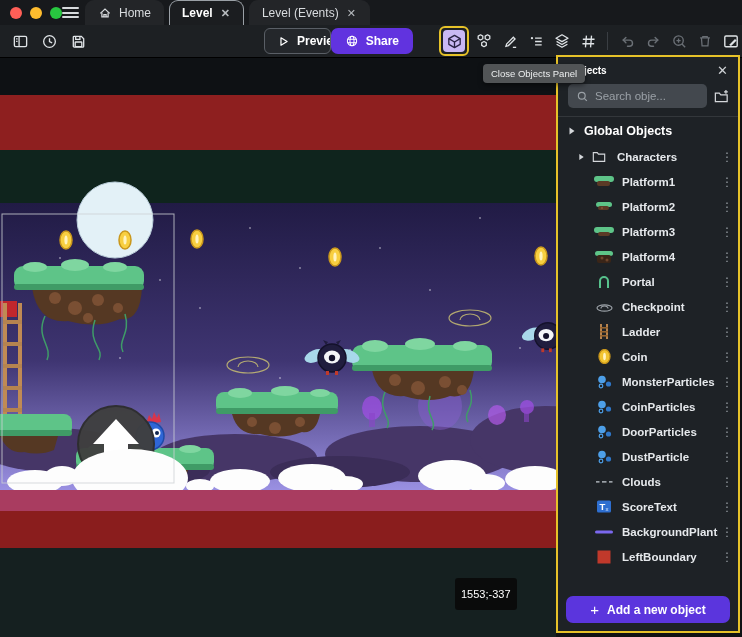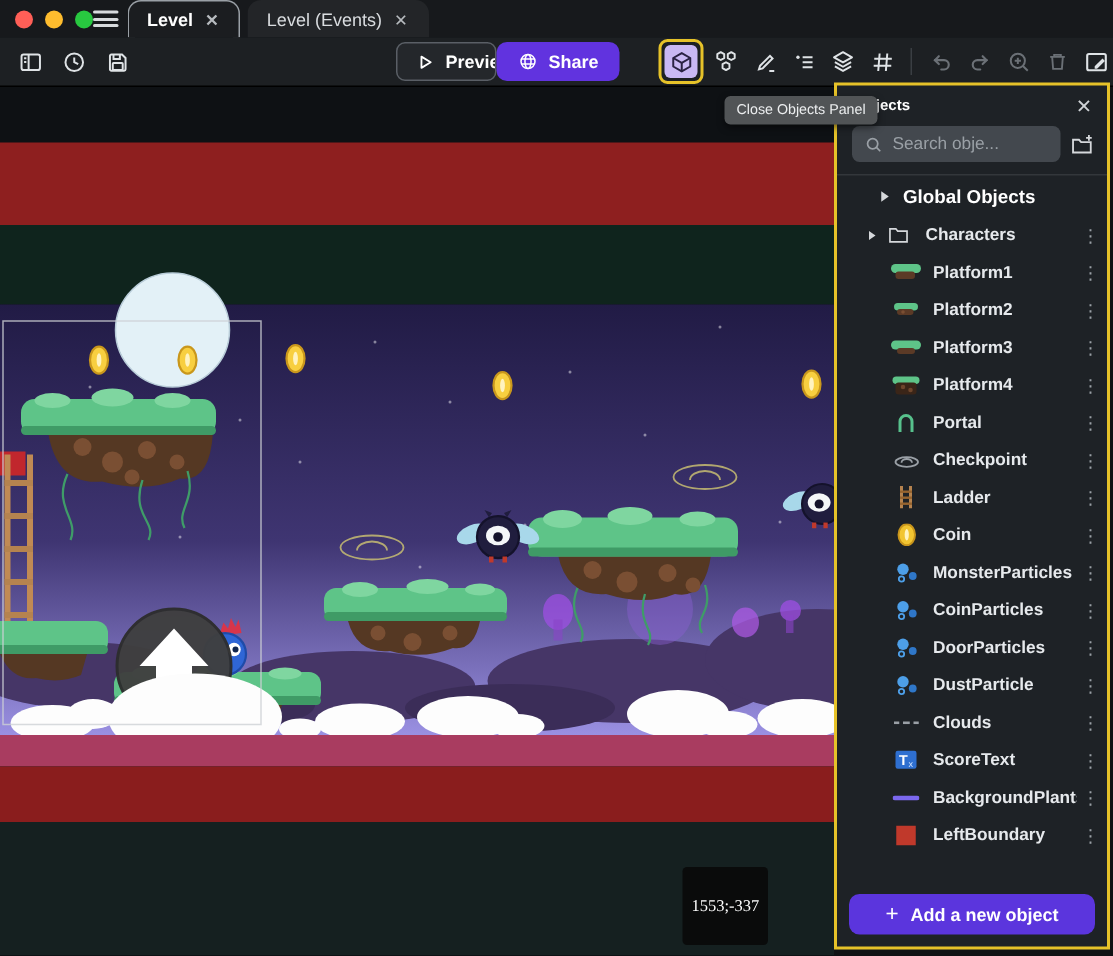--- a/index.html
+++ b/index.html
@@ -49,36 +49,36 @@
   .tbtn.objects-active{background:#c9b8f4;}
   .tb-sep{width:1px;height:18px;background:#3a3e43;margin:0 4px;}
 
   .tooltip{position:absolute;left:438px;top:64px;background:#515456;color:#eceeef;
     font-size:9.5px;padding:4px 8px;border-radius:4px;z-index:40;pointer-events:none;
     box-shadow:0 2px 5px rgba(0,0,0,.5);margin-left:45px;}
 
   
   .scene{position:absolute;left:0;top:58px;width:556px;height:579px;background:#0e1114;}
   .coords{position:absolute;left:455px;top:520px;background:rgba(8,8,8,.85);color:#fff;
-    font-size:11px;padding:20px 6px;border-radius:3px;font-family:Liberation Serif, serif;}
+    font-size:11px;padding:10px 6px;border-radius:3px;}
 
   
   .panel{position:absolute;left:556px;top:55px;width:184px;height:578px;background:var(--panel-bg);
     border:2px solid var(--yellow);display:flex;flex-direction:column;z-index:30;}
   .panel-head{display:flex;align-items:center;justify-content:space-between;padding:6px 10px 4px 12px;}
   .panel-title{font-size:10px;font-weight:bold;color:#fff;}
   .panel-close{color:#cfd3d6;font-size:13px;cursor:pointer;background:none;border:none;}
   .search-row{display:flex;align-items:center;gap:6px;padding:2px 8px 8px 10px;}
   .search-box{flex:1;display:flex;align-items:center;gap:6px;background:#43484e;border-radius:5px;
     height:24px;padding:0 8px;}
   .search-box input{flex:1;background:transparent;border:none;outline:none;color:#e8eaed;
     font-size:11.5px;width:80px;font-family:"Liberation Sans",sans-serif;}
   .search-box input::placeholder{color:#9aa0a6;}
   .fbtn{background:none;border:none;cursor:pointer;display:flex;}
-  .section{display:flex;align-items:center;gap:8px;padding:0 28px;height:28px;
+  .section{display:flex;align-items:center;gap:8px;padding:0 10px;height:28px;
     font-size:12.5px;font-weight:bold;color:#fff;cursor:pointer;border-top:1px solid #33373b;}
   .section:first-of-type{border-top:none;}
   .obj-list{flex:1;overflow:hidden;}
   .obj-row{display:flex;align-items:center;height:25px;padding:0 2px 0 36px;cursor:pointer;position:relative;}
   .obj-row.has-caret{padding-left:20px;}
   .obj-row .caret{margin-right:4px;display:flex;}
   .obj-row .thumb{width:20px;display:flex;justify-content:center;margin-right:8px;flex:none;}
   .obj-row .lbl{font-size:11.5px;color:#e6e9ec;font-weight:bold;flex:1;white-space:nowrap;overflow:hidden;}
   .obj-row .kebab{color:#9aa0a6;font-size:12px;padding:0 3px;cursor:pointer;}
   .panel-foot{padding:6px 8px 8px;}
@@ -96,20 +96,28 @@
       <span class="light" style="background:#ff5f57"></span>
       <span class="light" style="background:#febc2e"></span>
       <span class="light" style="background:#28c840"></span>
     </div>
     <div class="hamburger">
         <i></i>
         <i></i>
         <i></i>
       </div>
     <div class="tabs">
+      <div class="tab">
+        <svg width="14" height="14" viewBox="0 0 18 18" fill="none" stroke="#d9dcdf" stroke-width="1.6">
+          <path d="M3 9.5 L9 4 L15 9.5"></path>
+            <path d="M5 8.2 V14 h8 V8.2"></path>
+            <path d="M7.6 14 v-3 h2.8 v3"></path>
+        </svg>
+        <span>Home</span>
+      </div>
       <div class="tab active">
         <span>Level</span>
         <span class="x">✕</span>
       </div>
       <div class="tab">
         <span>Level (Events)</span>
         <span class="x">✕</span>
       </div>
     </div>
   </div>

